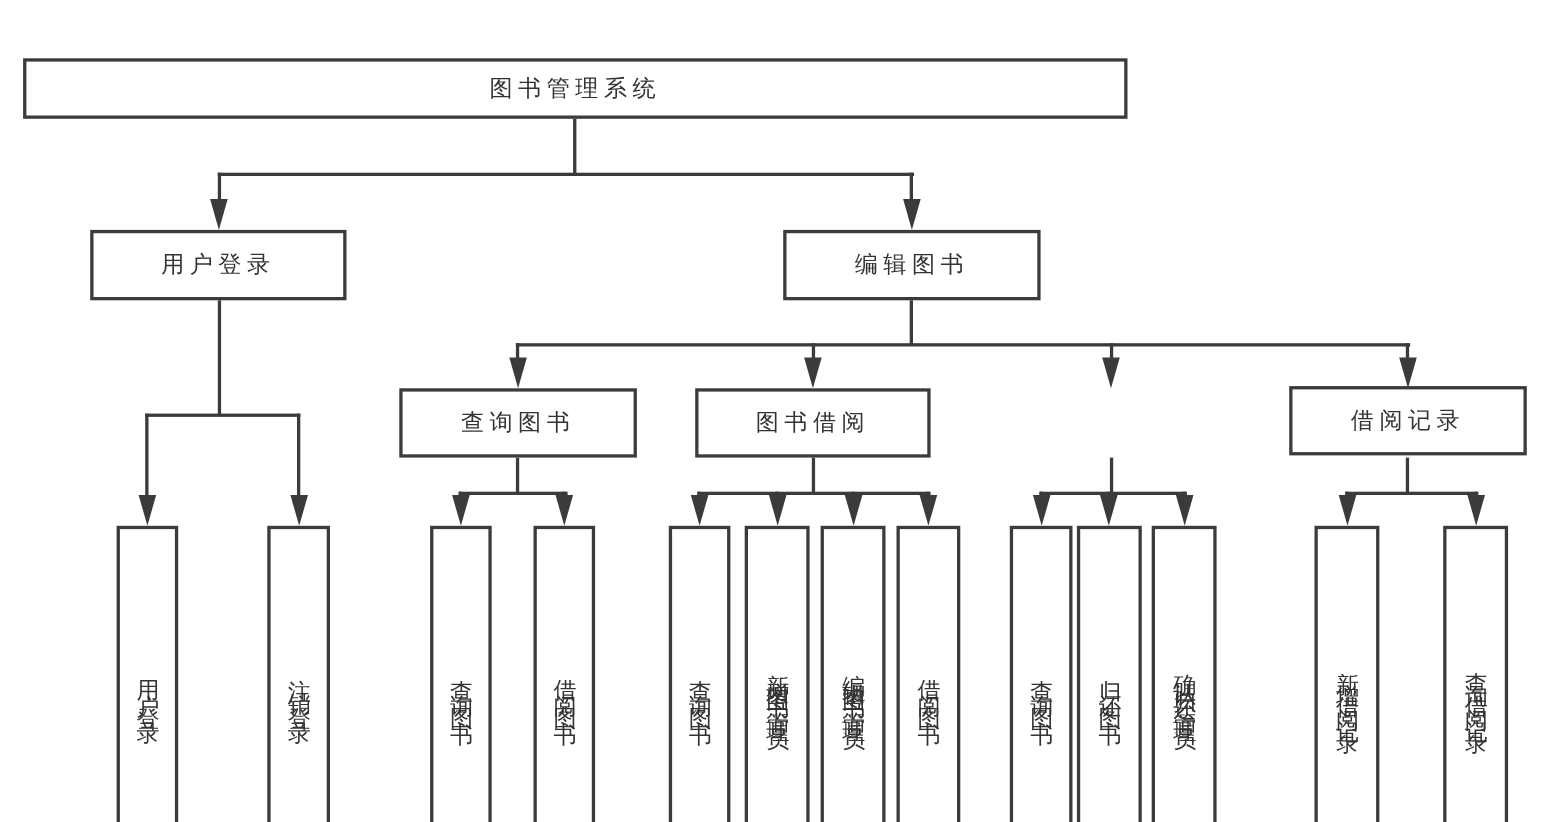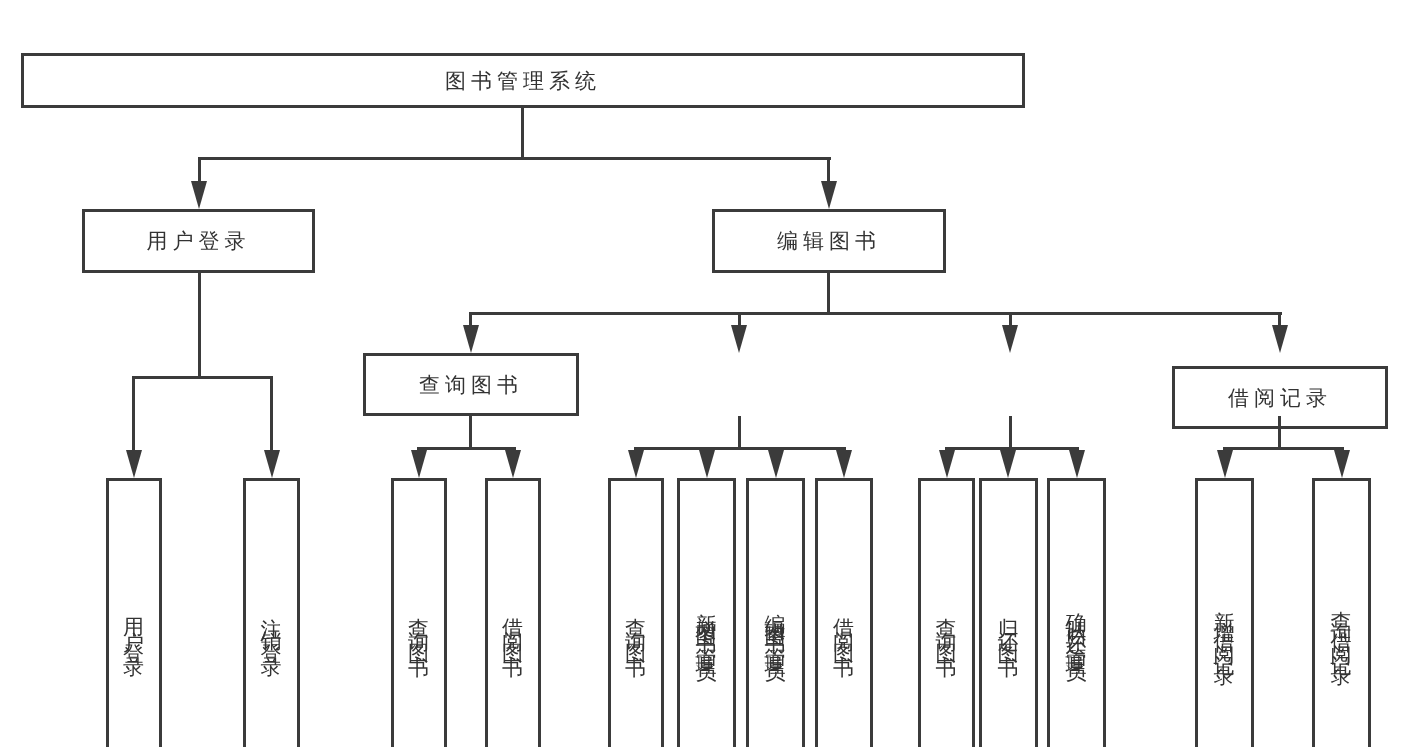--- a/index.html
+++ b/index.html
@@ -74,21 +74,24 @@
   <div class="vline" style="left:1009px;top:272px;height:18px;"></div>
   <div class="vline" style="left:1278px;top:272px;height:18px;"></div>
   <div class="arrow" style="left:463px;top:285px;"></div>
   <div class="arrow" style="left:731px;top:285px;"></div>
   <div class="arrow" style="left:1002px;top:285px;"></div>
   <div class="arrow" style="left:1272px;top:285px;"></div>
 
   <div class="box" style="left:363px;top:313px;width:216px;height:63px;">
     <span>查询图书</span>
   </div>
-  <div class="box" style="left:1172px;top:326px;width:216px;height:63px;">
+  <div class="box" style="left:632px;top:313px;width:214px;height:63px;">
+    <span>图书借阅</span>
+  </div>
+  <div class="box" style="left:1172px;top:311px;width:216px;height:63px;">
     <span>借阅记录</span>
   </div>
 
   <div class="vline" style="left:469px;top:376px;height:32px;"></div>
   <div class="hline" style="left:417px;top:407px;width:99px;"></div>
   <div class="vline" style="left:417px;top:407px;height:8px;"></div>
   <div class="vline" style="left:511px;top:407px;height:8px;"></div>
   <div class="arrow" style="left:411px;top:410px;"></div>
   <div class="arrow" style="left:505px;top:410px;"></div>
 

